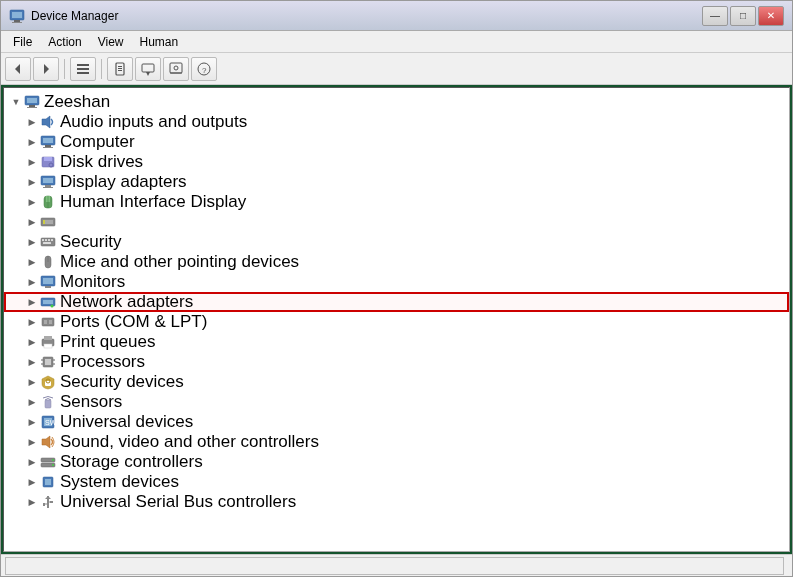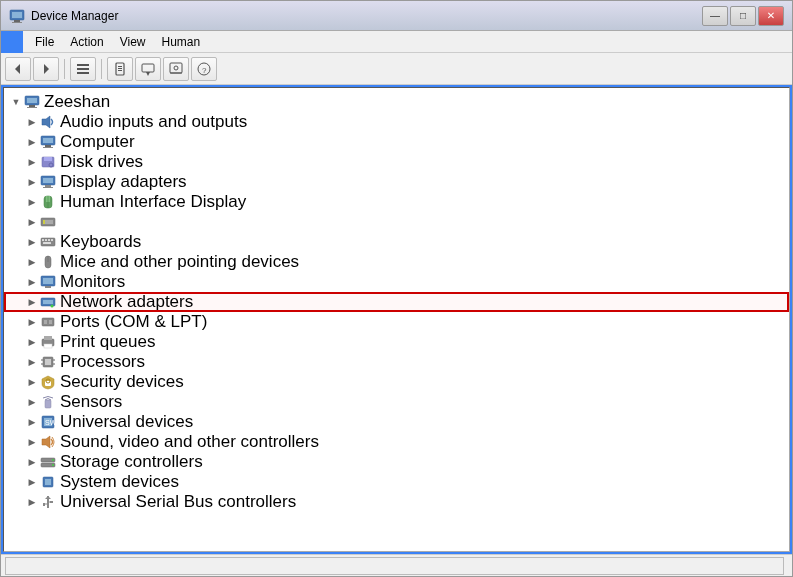--- a/index.html
+++ b/index.html
@@ -7,21 +7,21 @@
       width: 793px;
       height: 577px;
       font-family: 'Segoe UI', Tahoma, sans-serif;
       font-size: 12px;
       background: #f0f0f0;
       overflow: hidden;
     }
     .window {
       width: 793px;
       height: 577px;
-      background: #3b82f6;
+      background: #14532d;
       border: 1px solid #999;
       display: flex;
       flex-direction: column;
     }
     .title-bar {
       height: 30px;
       background: linear-gradient(to bottom, #dde, #c0c8d8);
       display: flex;
       align-items: center;
       justify-content: space-between;
@@ -59,21 +59,20 @@
       background: linear-gradient(to bottom, #f08080, #c84040);
       color: #fff;
     }
     .menu-bar {
       height: 22px;
       background: #f0f0f0;
       display: flex;
       align-items: center;
       border-bottom: 1px solid #ccc;
       padding: 4px 4px;
-      margin-left: 22px;
     }
     .menu-item {
       padding: 2px 8px;
       cursor: pointer;
       font-size: 12px;
       color: #000;
     }
     .toolbar {
       height: 32px;
       background: #f0f0f0;
@@ -351,21 +350,21 @@
       <div class="tree-icon">
                 <svg width="16" height="16" viewBox="0 0 16 16">
                   <rect x="1" y="4" width="14" height="8" rx="1" fill="#888888" stroke="#666" stroke-width="0.5"></rect>
                   <rect x="2" y="5" width="2" height="2" rx="0.5" fill="#ddd"></rect>
                   <rect x="5" y="5" width="2" height="2" rx="0.5" fill="#ddd"></rect>
                   <rect x="8" y="5" width="2" height="2" rx="0.5" fill="#ddd"></rect>
                   <rect x="11" y="5" width="2" height="2" rx="0.5" fill="#ddd"></rect>
                   <rect x="3" y="8" width="8" height="2" rx="0.5" fill="#ddd"></rect>
                 </svg>
               </div>
-      <span class="tree-label">Keyboards</span>
+      <span class="tree-label">Security</span>
     </div>
   </div>
           <div class="tree-item">
     <div style="padding-left:20px; display:flex; align-items:center; width:100%">
       <div class="expander">▶</div>
       <div class="tree-icon">
                 <svg width="16" height="16" viewBox="0 0 16 16">
                   <rect x="5" y="2" width="6" height="12" rx="3" fill="#888888" stroke="#666" stroke-width="0.5"></rect>
                   <line x1="8" y1="2" x2="8" y2="8" stroke="#666" stroke-width="0.5"></line>
                 </svg>

